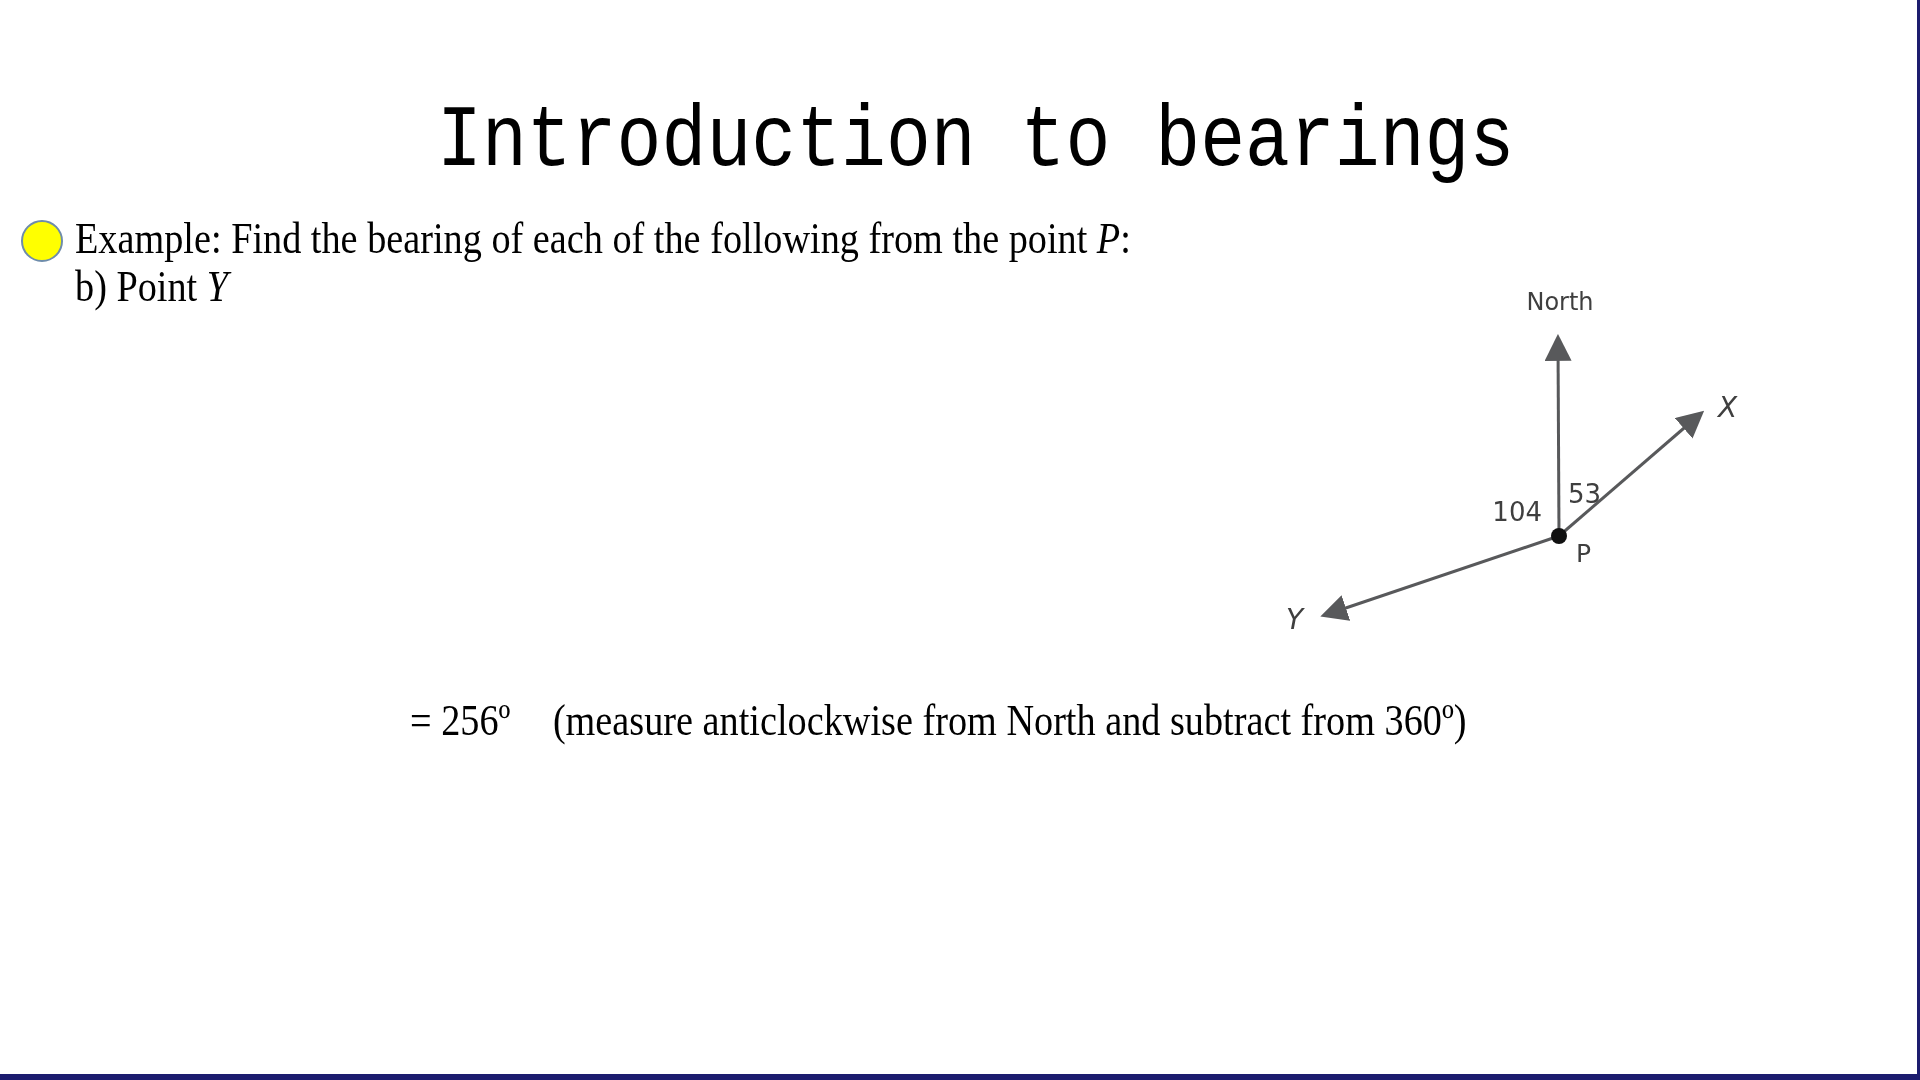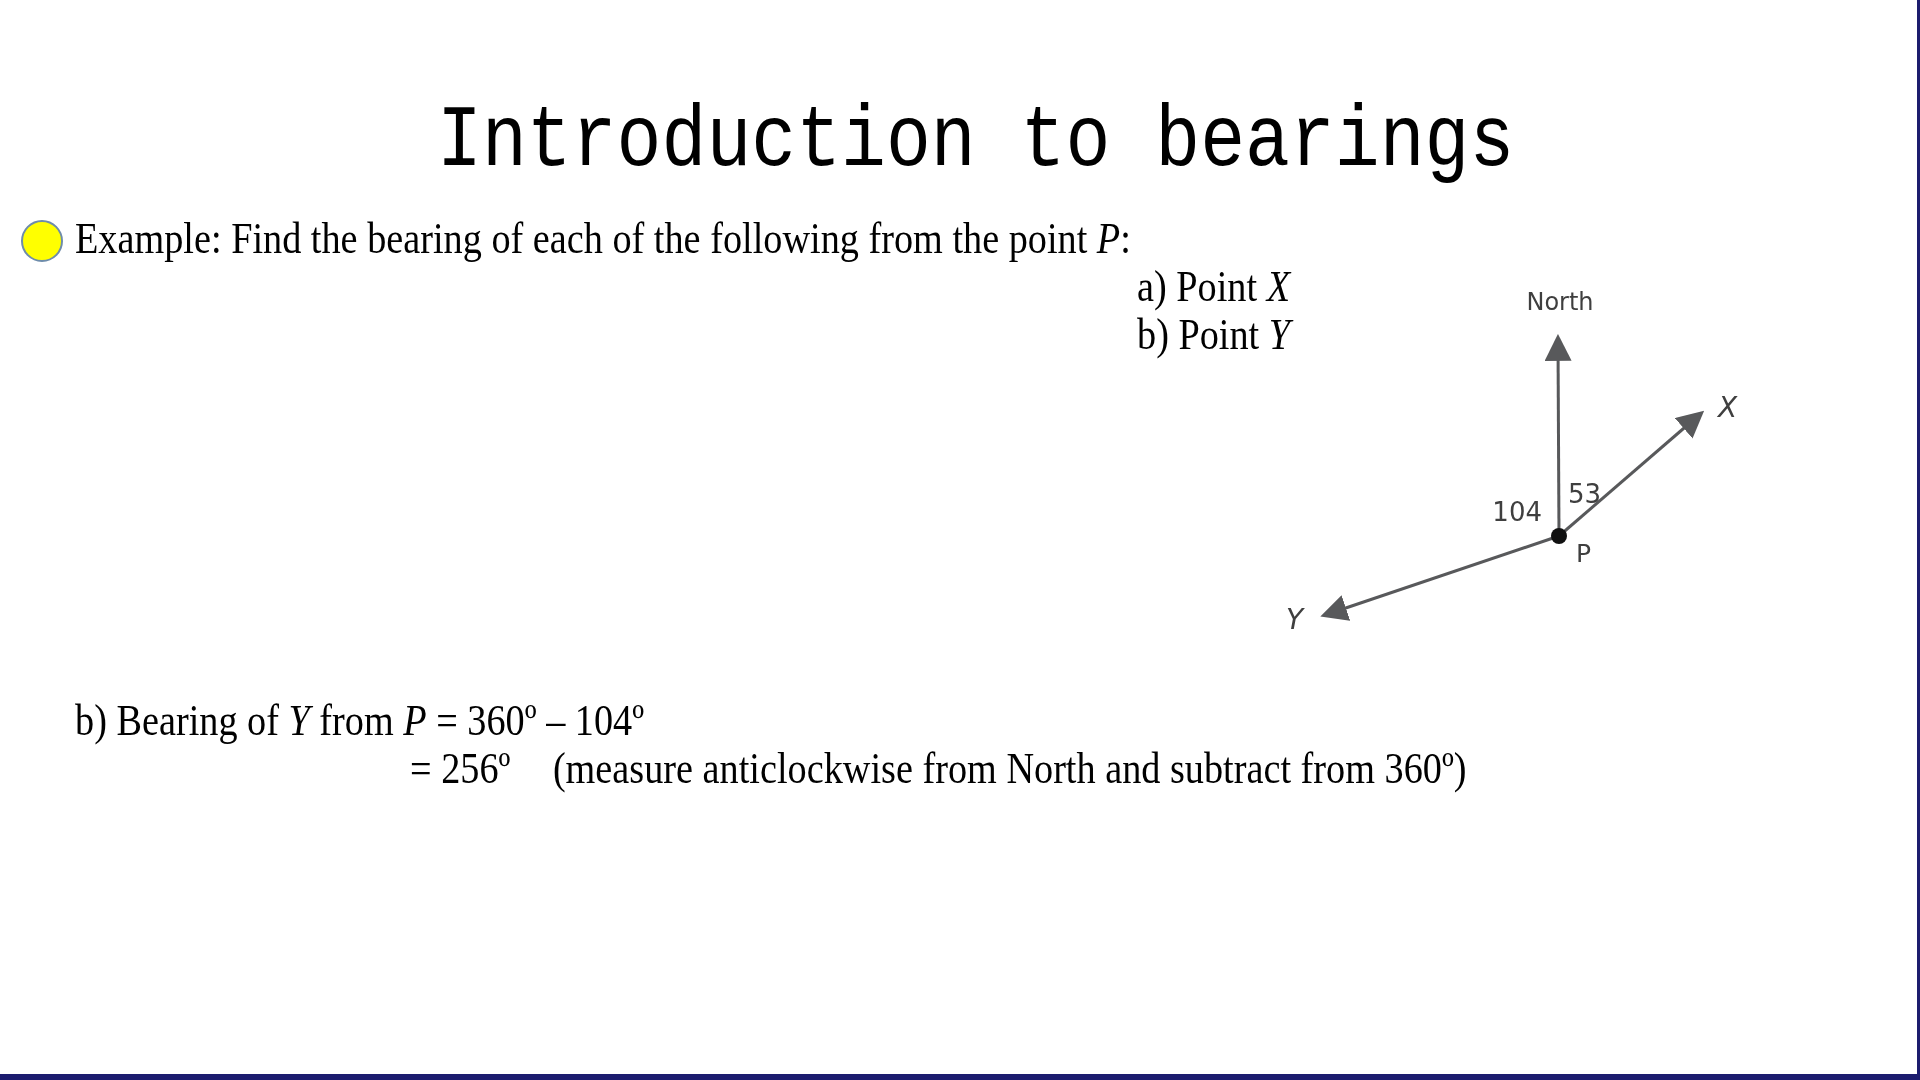--- a/index.html
+++ b/index.html
@@ -38,21 +38,20 @@
     background: var(--bullet-fill, #ffff00);
     border: 2px solid var(--bullet-border, #6e8cab);
     box-sizing: border-box;
   }
 
   .problem {
     position: absolute;
     left: 75px; top: 214px;
     font-size: 45px;
     line-height: 48px;
-    text-align: right;
   }
   .solutions {
     position: absolute;
     left: 75px; top: 696px;
     font-size: 45px;
     line-height: 48px;
   }
   .solutions .indent-c { margin-left: 335px; }
   .sp-a { display: inline-block; width: 105px; }
   .sp-c { display: inline-block; width: 50px; }
@@ -102,25 +101,20 @@
   <span class="bullet"></span>
 
   <div class="problem">
     <div>
       <span class="cond">
         <span>Example: Find the bearing of each of the following from the point </span><span class="it">P</span><span>:</span>
       </span>
     </div>
     <div>
       <span class="cond">
-        <span>a) Point </span><span class="it">X</span>
-      </span>
-    </div>
-    <div>
-      <span class="cond">
         <span>b) Point </span><span class="it">Y</span>
       </span>
     </div>
   </div>
 
   <svg class="diagram" viewBox="0 0 550 390" xmlns="http://www.w3.org/2000/svg">
     <defs>
       <marker id="arrow" viewBox="0 0 10 10" refX="7" refY="5" markerWidth="9" markerHeight="9" orient="auto-start-reverse">
         <path d="M0,0 L10,5 L0,10 z" class="arrowhead"></path>
       </marker>
@@ -134,25 +128,20 @@
 
     <text class="lbl" x="290" y="30" text-anchor="middle">North</text>
     <text class="num" x="298" y="223" text-anchor="start">53</text>
     <text class="num" x="272" y="241" text-anchor="end">104</text>
     <text class="pt" x="306" y="282" text-anchor="start">P</text>
     <text class="axlbl" x="448" y="137" text-anchor="start">X</text>
     <text class="axlbl" x="16" y="349" text-anchor="start">Y</text>
   </svg>
 
   <div class="solutions">
-    <div>
-      <span class="cond">
-        <span>b) Bearing of </span><span class="it">Y</span><span> from </span><span class="it">P</span><span> = 360º – 104º</span>
-      </span>
-    </div>
     <div class="indent-c">
       <span class="cond">
         <span>= 256º</span><span class="sp-c"></span><span>(measure anticlockwise from North and subtract from 360º)</span>
       </span>
     </div>
   </div>
 
 
   <div class="bottom-bar"></div>
   <div class="right-edge"></div>

